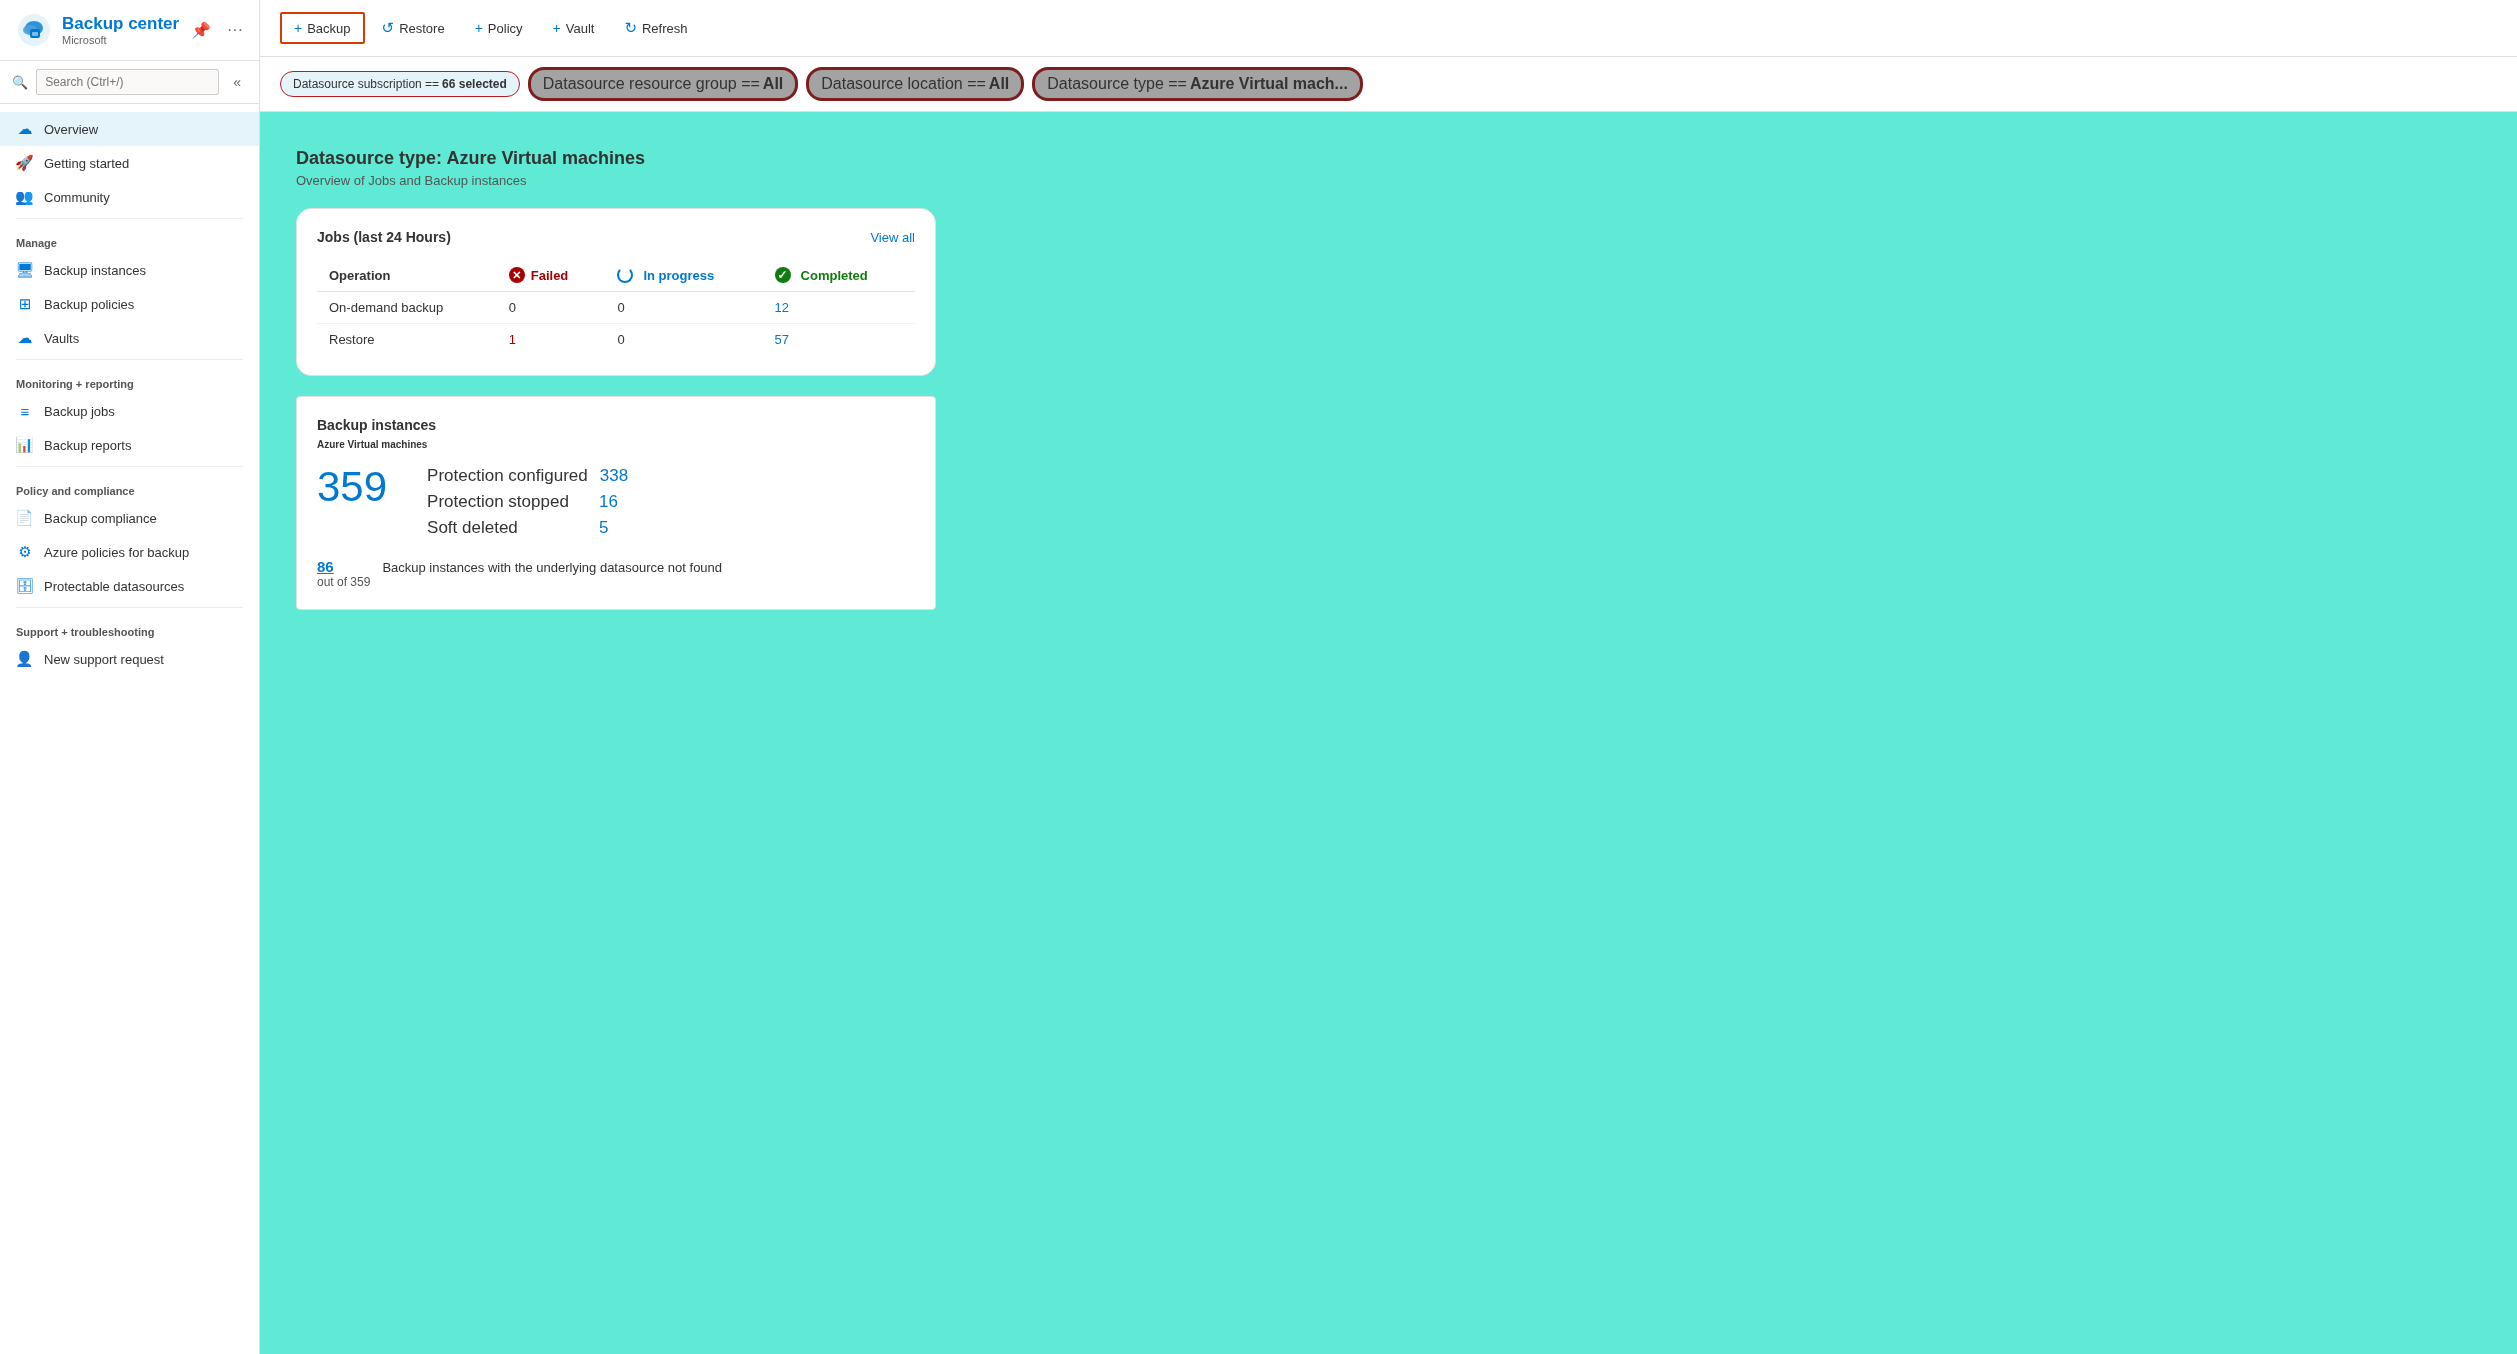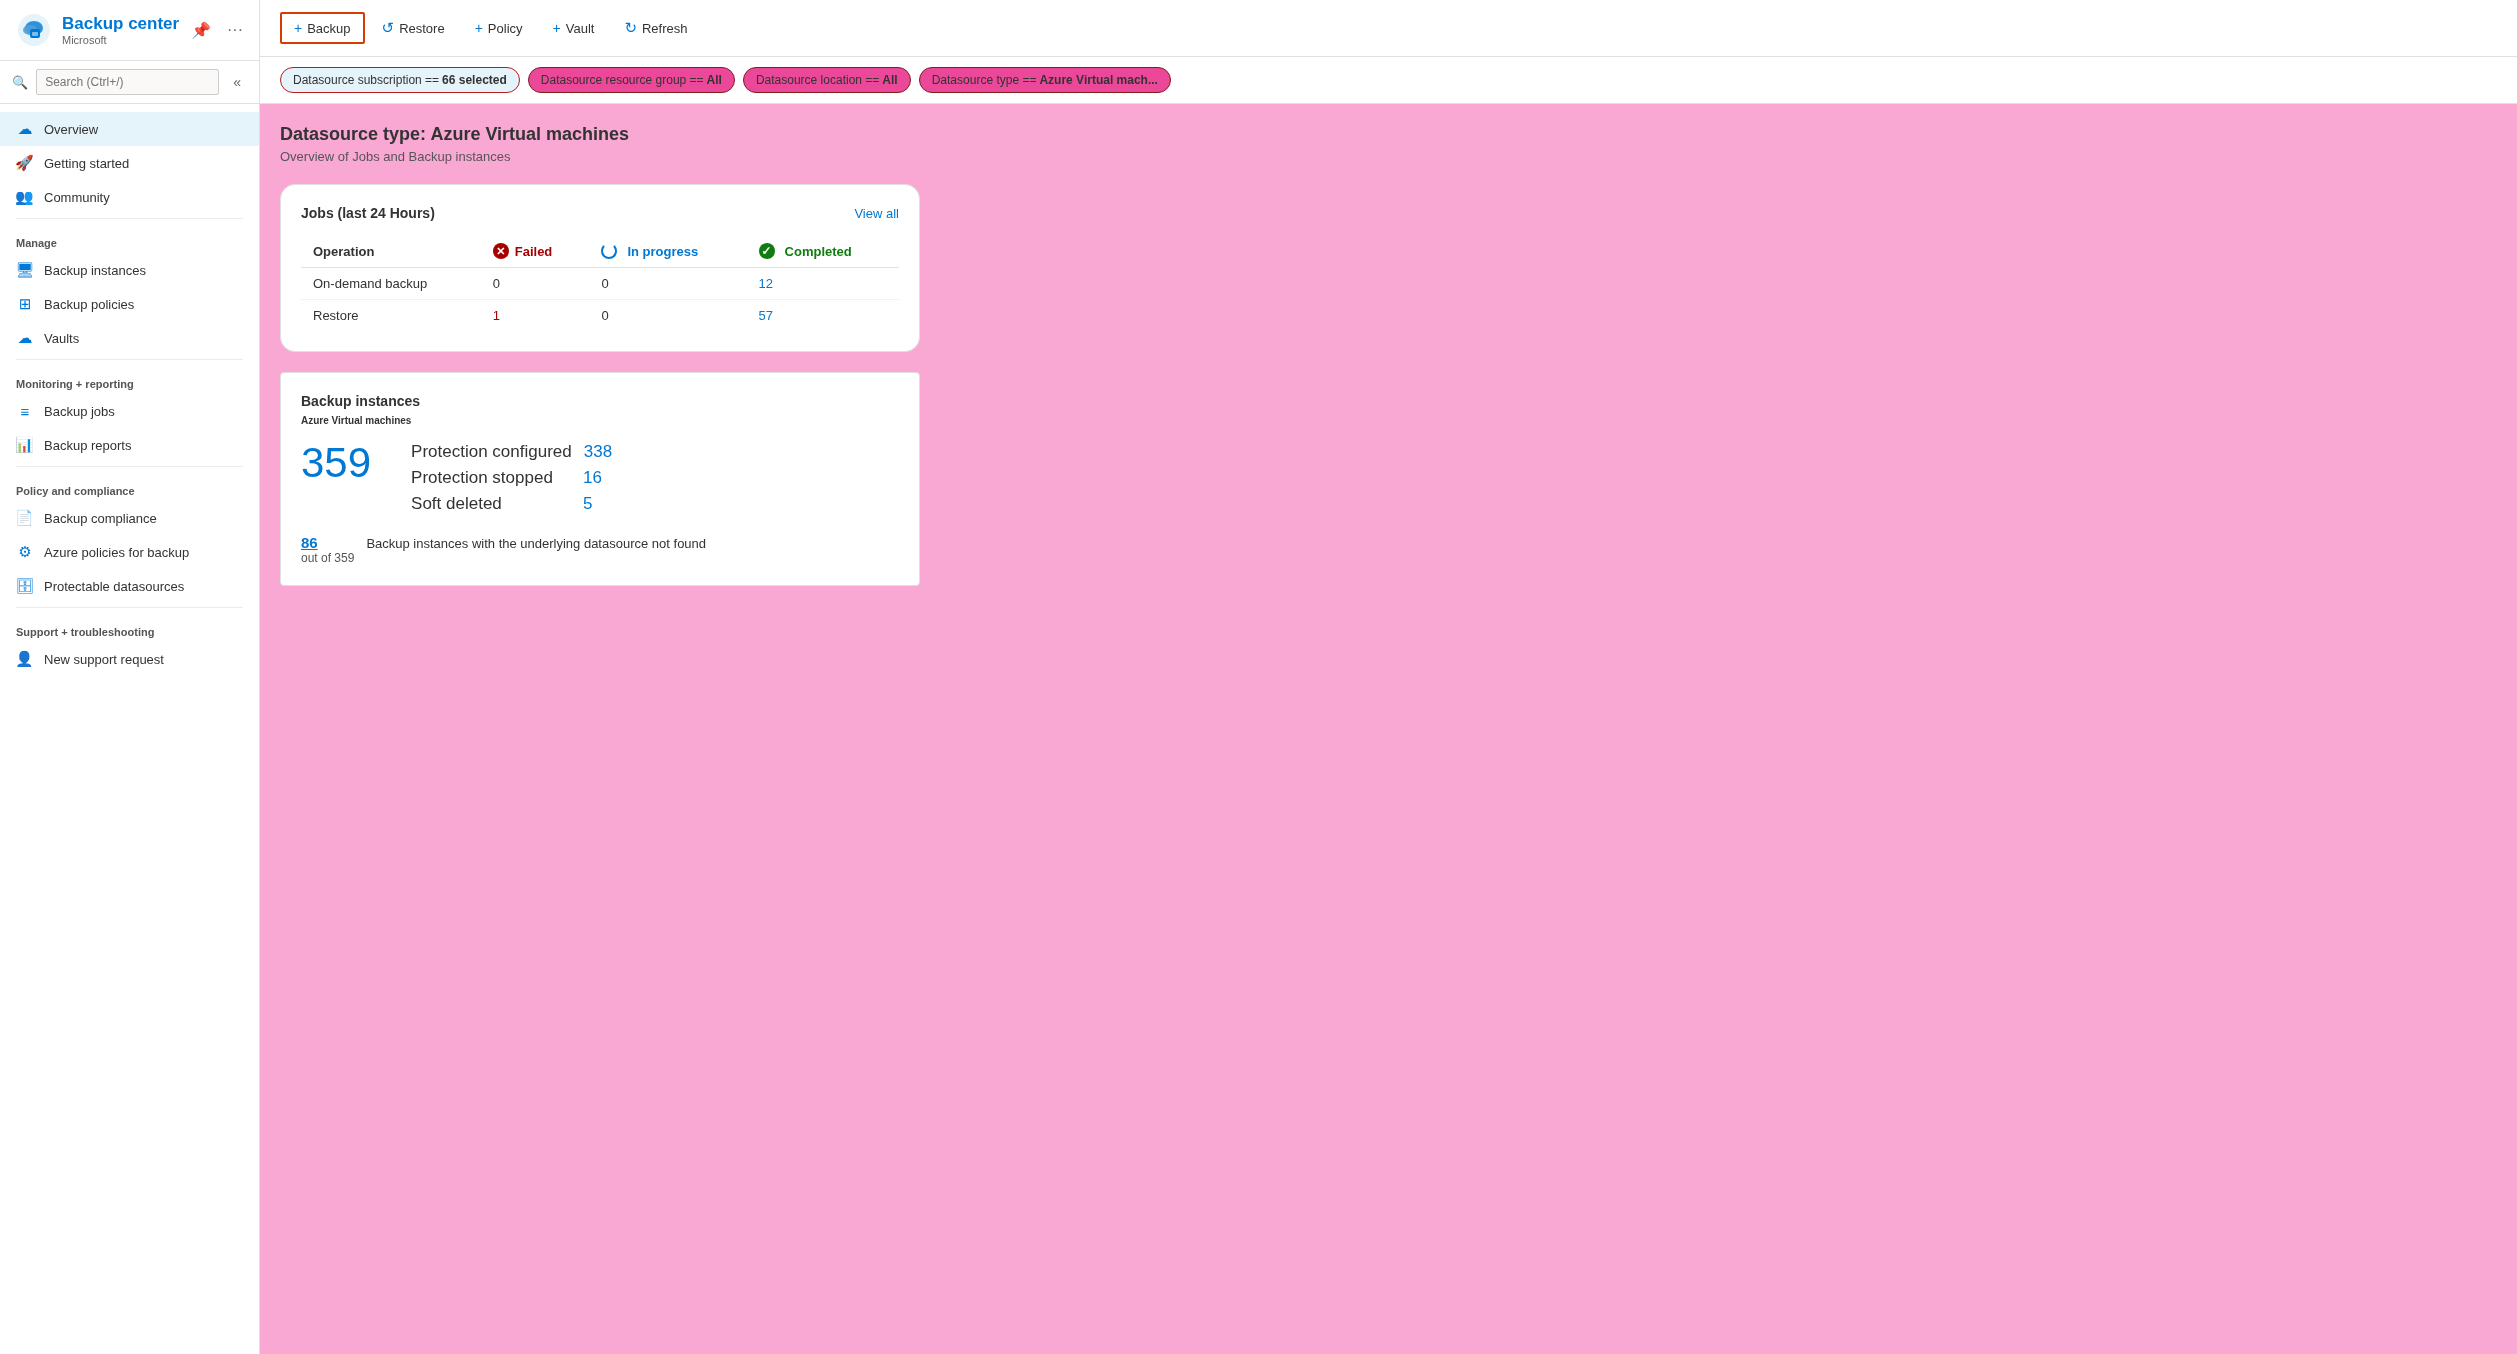--- a/index.html
+++ b/index.html
@@ -29,25 +29,25 @@
     
     .toolbar { display: flex; align-items: center; gap: 4px; padding: 12px 20px; border-bottom: 1px solid #e0e0e0; background: #fff; }
     .toolbar-btn { display: flex; align-items: center; gap: 5px; padding: 6px 12px; border: 1px solid transparent; background: transparent; cursor: pointer; font-size: 13px; color: #333; border-radius: 2px; }
     .toolbar-btn.primary-outline { border: 2px solid #d83b01; color: #333; }
     .toolbar-btn .btn-icon { font-size: 14px; color: #0078d4; }
 
     
     .filter-bar { display: flex; align-items: center; gap: 8px; padding: 10px 20px; background: #fff; border-bottom: 1px solid #e0e0e0; flex-wrap: wrap; }
     .filter-chip { display: flex; align-items: center; padding: 5px 12px; border: 1px solid #b91c1c; border-radius: 16px; background: #e5f3fb; color: #333; font-size: 12px; cursor: pointer; }
     .filter-chip span.bold { font-weight: 700; margin-left: 3px; }
-    .filter-chip-plain { display: flex; align-items: center; padding: 5px 12px; border: 1px solid #7f1d1d; border-radius: 16px; background: #ec4899; color: #333; font-size: 12px; cursor: pointer; }
+    .filter-chip-plain { display: flex; align-items: center; padding: 5px 12px; border: 3px solid #7f1d1d; border-radius: 16px; background: #a3a3a3; color: #333; font-size: 16px; cursor: pointer; }
     .filter-chip-plain span.bold { font-weight: 700; margin-left: 3px; }
 
     
-    .content { flex: 1; overflow-y: auto; padding: 20px; background: #f9a8d4; }
+    .content { flex: 1; overflow-y: auto; padding: 36px; background: #5eead4; }
     .page-title { font-size: 18px; font-weight: 600; color: #333; margin-bottom: 4px; }
     .page-subtitle { font-size: 13px; color: #555; margin-bottom: 20px; }
 
     
     .card { background: #fff; border: 1px solid #e0e0e0; border-radius: 4px; padding: 20px; margin-bottom: 20px; }
     .card-title { font-size: 14px; font-weight: 600; margin-bottom: 14px; display: flex; justify-content: space-between; align-items: center; }
     .view-all-link { color: #0078d4; font-size: 13px; font-weight: 400; cursor: pointer; text-decoration: none; }
 
     
     .jobs-table { width: 100%; border-collapse: collapse; }

